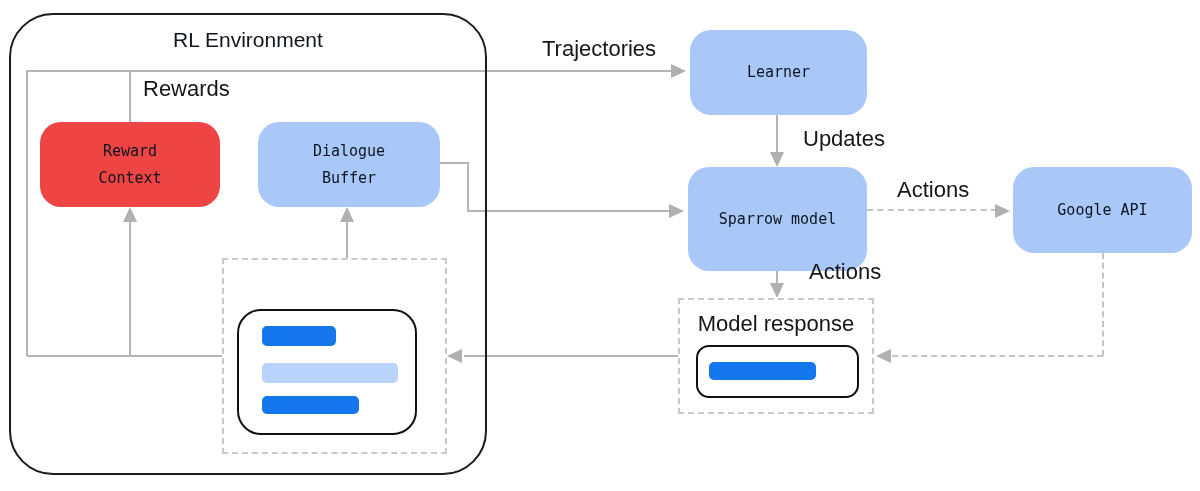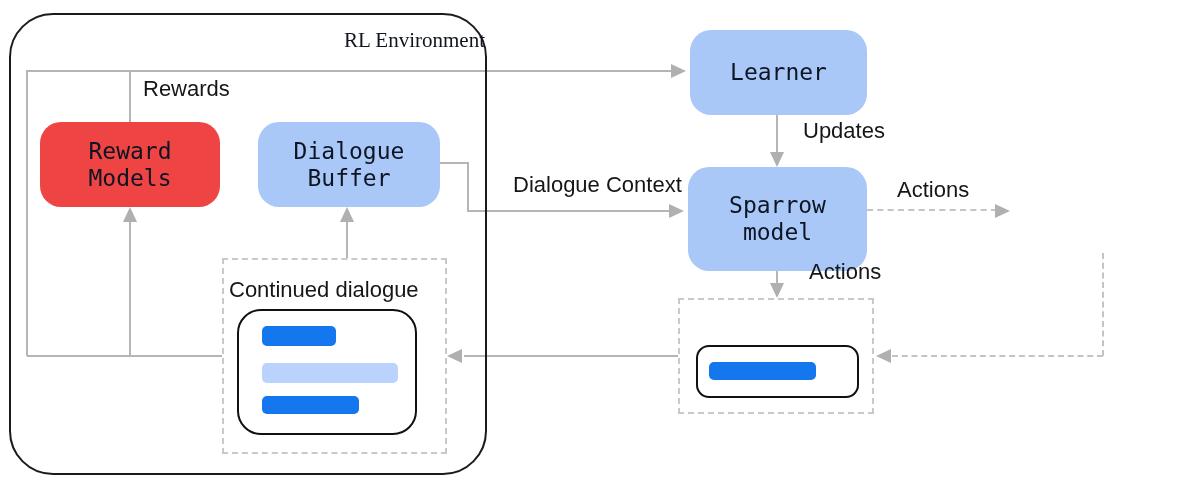--- a/index.html
+++ b/index.html
@@ -7,29 +7,29 @@
     position:relative;width:1200px;height:491px;background:#ffffff;
     font-family:"Liberation Sans",sans-serif;overflow:hidden;
   }
   
   .env{
     position:absolute;left:9px;top:13px;width:478px;height:462px;
     border:2.5px solid #1b1b1b;border-radius:44px;box-sizing:border-box;
     z-index:5;background:transparent;pointer-events:none;
   }
   .env-title{
-    position:absolute;left:0;top:13px;width:100%;text-align:right;
-    font-family:Liberation Serif, serif;
+    position:absolute;left:0;top:13px;width:100%;text-align:center;
+    font-family:Liberation Sans, sans-serif;
     font-size:21px;color:#10151f;
   }
   
   .node{
     position:absolute;display:flex;flex-direction:column;align-items:center;justify-content:center;
     border-radius:21px;font-family:"DejaVu Sans Mono","Liberation Mono",monospace;
-    font-size:23px;line-height:27px;color:#0d1422;z-index:3;box-sizing:border-box;text-align:center;
+    font-size:15px;line-height:27px;color:#0d1422;z-index:3;box-sizing:border-box;text-align:center;
   }
   .fill-blue{background:#a9c8f8;}
   .fill-lavender{background:#ef4444;text-align:right;}
   .n-learner{left:690px;top:30px;width:177px;height:85px;}
   .n-reward{left:40px;top:122px;width:180px;height:85px;}
   .n-buffer{left:258px;top:122px;width:182px;height:85px;}
   .n-sparrow{left:688px;top:167px;width:179px;height:104px;}
   .n-google{left:1013px;top:167px;width:179px;height:86px;}
   
   .group{
@@ -88,21 +88,21 @@
   .a-buffer{left:340px;top:207px;}
   .a-sparrow-top{left:770px;top:152px;}
   .a-mr-top{left:770px;top:283px;}
   .a-cd{left:447px;top:349px;}
   .a-api{left:995px;top:204px;}
   .a-mr-right{left:876px;top:349px;}
   
   .elabel{position:absolute;font-size:22px;color:#161616;white-space:nowrap;z-index:4;}
   .e-traj{left:542px;top:36px;}
   .e-rew{left:143px;top:76px;}
-  .e-upd{left:803px;top:118px;}
+  .e-upd{left:803px;top:126px;}
   .e-dc{left:513px;top:172px;}
   .e-act-api{left:897px;top:177px;}
   .e-act-mr{left:809px;top:259px;}
 </style>
 </head>
 <body>
 
 <div class="canvas">
 
   <div class="lh l-top"></div>
@@ -135,47 +135,50 @@
   <div class="env">
     <div class="env-title">RL Environment</div>
   </div>
 
   <div class="node fill-blue n-learner">
     <span>Learner</span>
   </div>
 
   <div class="node fill-lavender n-reward">
     <span>Reward</span>
-    <span>Models</span>
+    <span>Context</span>
   </div>
 
   <div class="node fill-blue n-buffer">
     <span>Dialogue</span>
     <span>Buffer</span>
   </div>
 
   <div class="node fill-blue n-sparrow">
     <span>Sparrow model</span>
   </div>
 
+  <div class="node fill-blue n-google">
+    <span>Google API</span>
+  </div>
 
   <div class="group g-cd">
-    <div class="group-label">Continued dialogue</div>
     <div class="card cd-card">
       <div class="bar bar-blue  cd-bar1"></div>
       <div class="bar bar-light cd-bar2"></div>
       <div class="bar bar-blue  cd-bar3"></div>
     </div>
   </div>
 
   <div class="group g-mr">
+    <div class="group-label">Model response</div>
     <div class="card mr-card">
       <div class="bar bar-blue mr-bar"></div>
     </div>
   </div>
 
+  <div class="elabel e-traj">Trajectories</div>
   <div class="elabel e-rew">Rewards</div>
   <div class="elabel e-upd">Updates</div>
-  <div class="elabel e-dc">Dialogue Context</div>
   <div class="elabel e-act-api">Actions</div>
   <div class="elabel e-act-mr">Actions</div>
 
 </div>
 
 </body></html>

